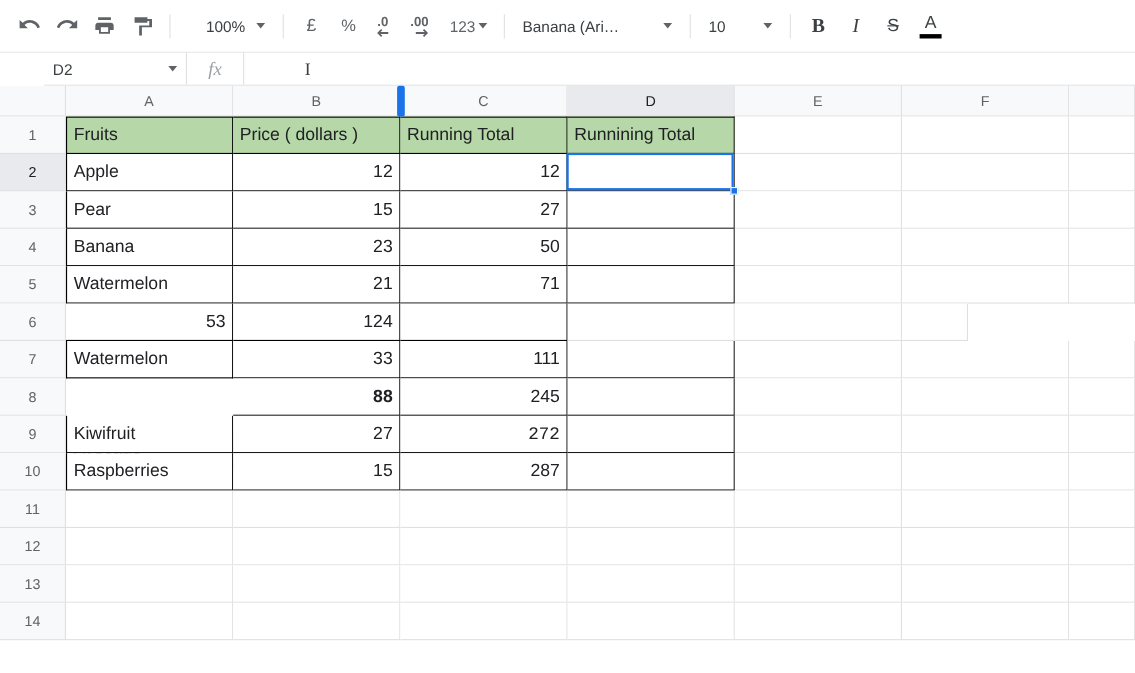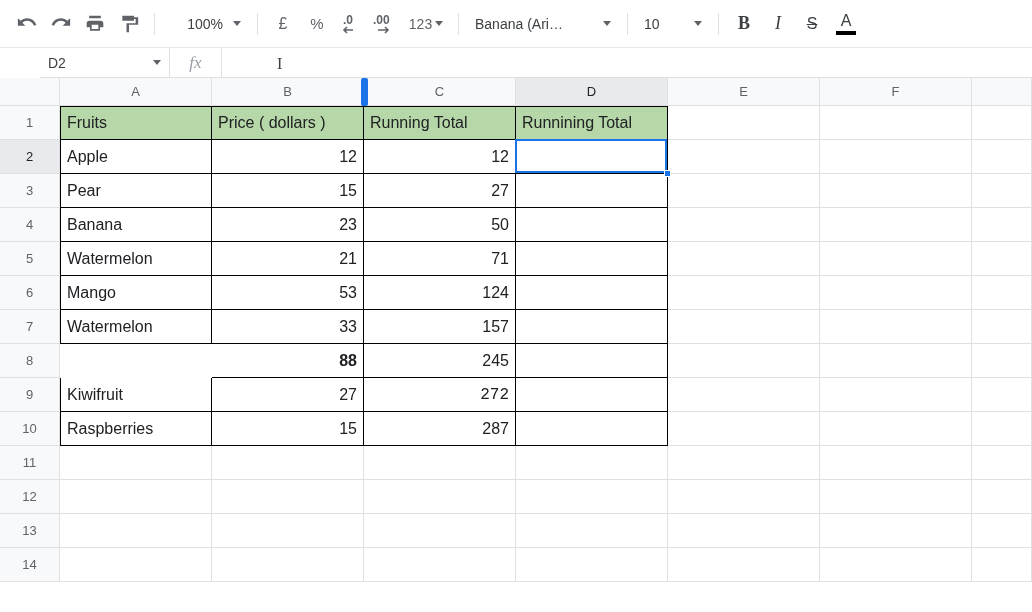--- a/index.html
+++ b/index.html
@@ -282,32 +282,31 @@
       <div class="row">
         <div class="cell b-right b-bottom b-left" style="width: 152px;">Watermelon</div>
         <div class="cell right b-right b-bottom" style="width: 152px;">21</div>
         <div class="cell right b-right b-bottom" style="width: 152px;">71</div>
         <div class="cell b-right b-bottom" style="width: 152px;"></div>
         <div class="cell" style="width: 152px;"></div>
         <div class="cell" style="width: 152px;"></div>
         <div class="cell" style="width: 60px;"></div>
       </div>
       <div class="row">
-        <div class="cell b-right b-bottom b-left" style="width: 152px;">Mango</div>
         <div class="cell right b-right b-bottom" style="width: 152px;">53</div>
         <div class="cell right b-right b-bottom" style="width: 152px;">124</div>
         <div class="cell b-right b-bottom" style="width: 152px;"></div>
         <div class="cell" style="width: 152px;"></div>
         <div class="cell" style="width: 152px;"></div>
         <div class="cell" style="width: 60px;"></div>
       </div>
       <div class="row">
         <div class="cell b-right b-bottom b-left" style="width: 152px;">Watermelon</div>
         <div class="cell right b-right b-bottom" style="width: 152px;">33</div>
-        <div class="cell right b-right b-bottom" style="width: 152px;">157</div>
+        <div class="cell right b-right b-bottom" style="width: 152px;">111</div>
         <div class="cell b-right b-bottom" style="width: 152px;"></div>
         <div class="cell" style="width: 152px;"></div>
         <div class="cell" style="width: 152px;"></div>
         <div class="cell" style="width: 60px;"></div>
       </div>
       <div class="row">
         <div class="cell b-right b-bottom b-left" style="width: 152px; margin-top: 48px;">Avocado</div>
         <div class="cell right b-right b-bottom" style="width: 152px; font-weight: bold;">88</div>
         <div class="cell right b-right b-bottom" style="width: 152px;">245</div>
         <div class="cell b-right b-bottom" style="width: 152px;"></div>

